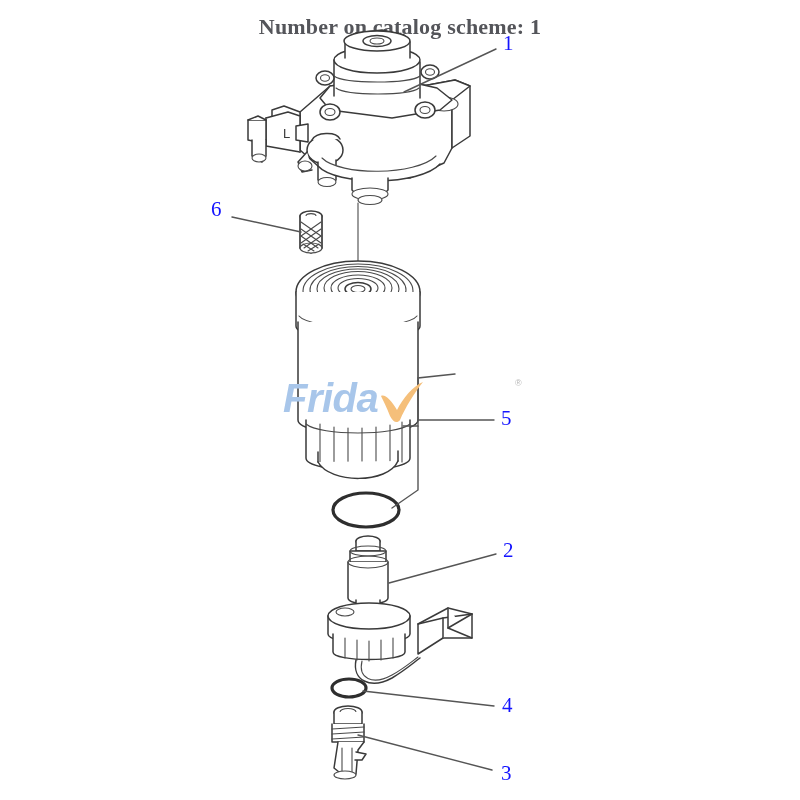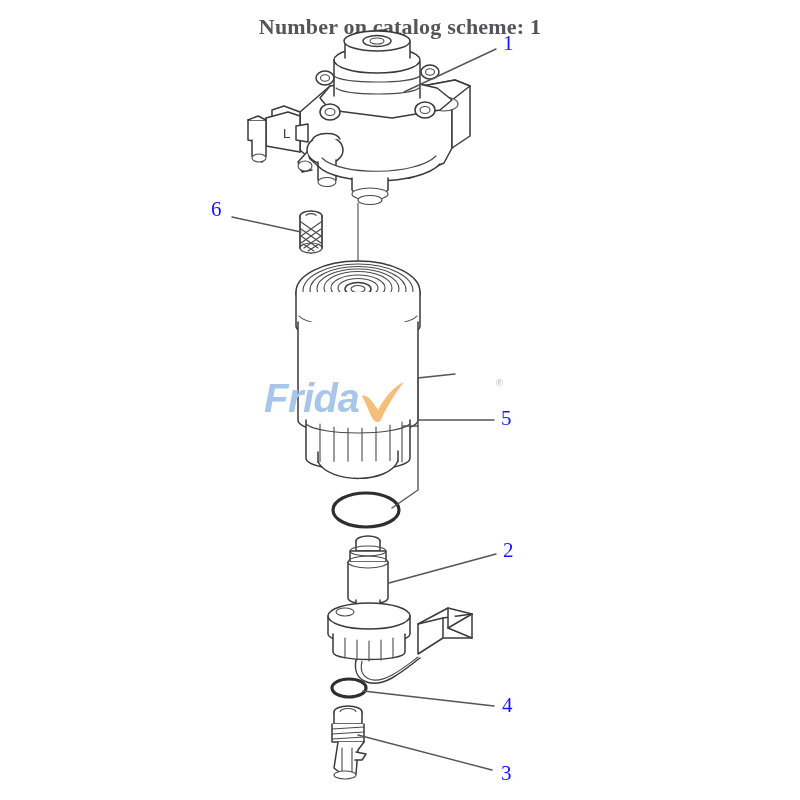--- a/index.html
+++ b/index.html
@@ -41,21 +41,21 @@
   }
   .callout {
     position: absolute;
     font-family: "Liberation Serif", serif;
     font-size: 21px;
     color: #1414ff;
     line-height: 1;
   }
   #watermark {
     position: absolute;
-    left: 264px;
+    left: 283px;
     top: 376px;
     width: 248px;
     height: 46px;
     pointer-events: none;
   }
   .wm-text {
     position: absolute;
     top: 0;
     font-family: "Liberation Sans", sans-serif;
     font-weight: bold;

